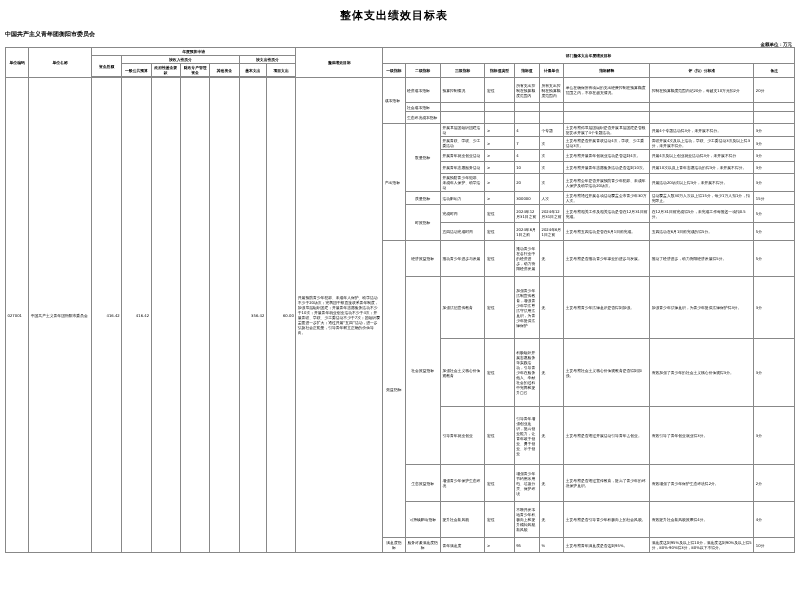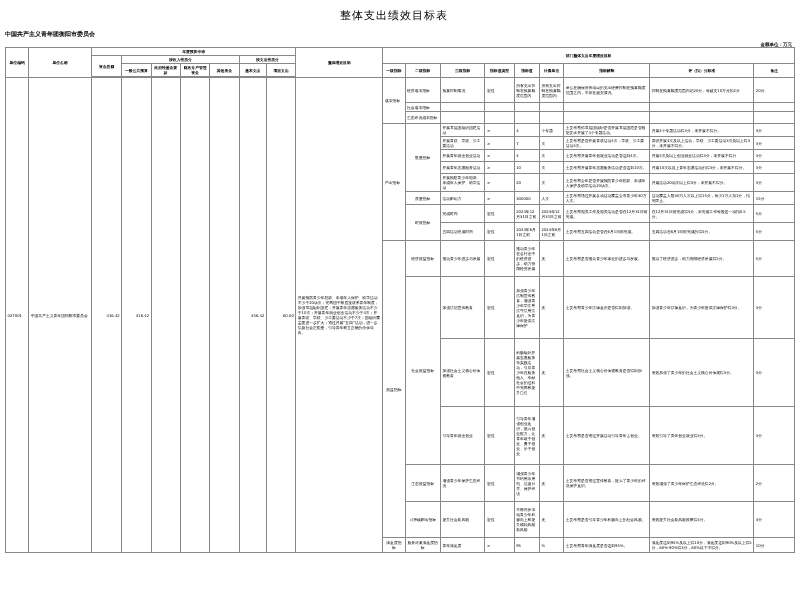--- a/index.html
+++ b/index.html
@@ -1,17 +1,17 @@
 <!DOCTYPE html>
 <html><head>
 <meta charset="utf-8">
 <style>
   html,body{margin:0;padding:0;background:#fff;}
   body{width:800px;height:594px;overflow:hidden;font-family:"DejaVu Sans","Liberation Sans",sans-serif;color:#000;position:relative;}
-  .title{position:absolute;left:0;top:8px;width:788px;text-align:center;font-family:"DejaVu Serif","Liberation Serif",serif;font-weight:normal;font-size:11px;letter-spacing:1px;}
+  .title{position:absolute;left:0;top:8px;width:788px;text-align:center;font-family:"DejaVu Serif","Liberation Serif",serif;font-weight:bold;font-size:11px;letter-spacing:1px;}
   .org{position:absolute;left:5px;top:30px;font-size:6px;font-weight:bold;}
   .unit{position:absolute;right:8px;top:42px;font-size:4.5px;font-weight:bold;}
   table.main{position:absolute;left:5px;top:47px;width:790px;border-collapse:collapse;table-layout:fixed;}
   table.main td,table.main th{border:1px solid #888;font-size:3.8px;line-height:5px;padding:1px 1.5px;vertical-align:middle;overflow:hidden;word-break:break-all;}
   table.main th{font-weight:bold;text-align:center;}
   .c{text-align:center;}
   .r{text-align:right;}
 </style>
 </head>
 <body>

